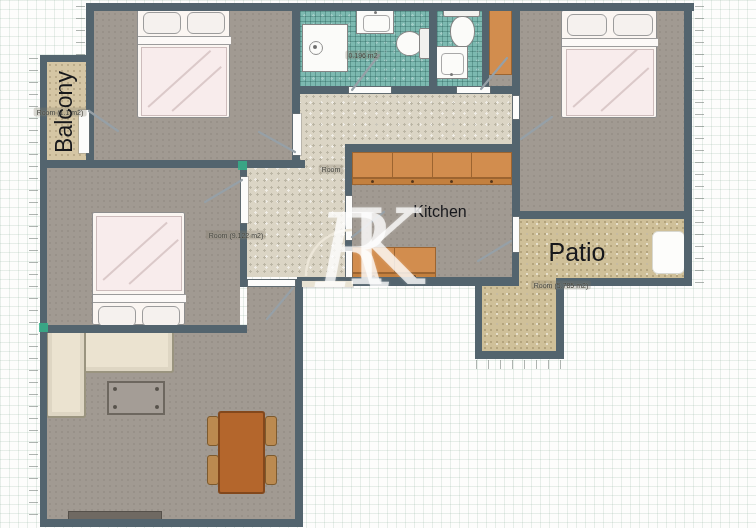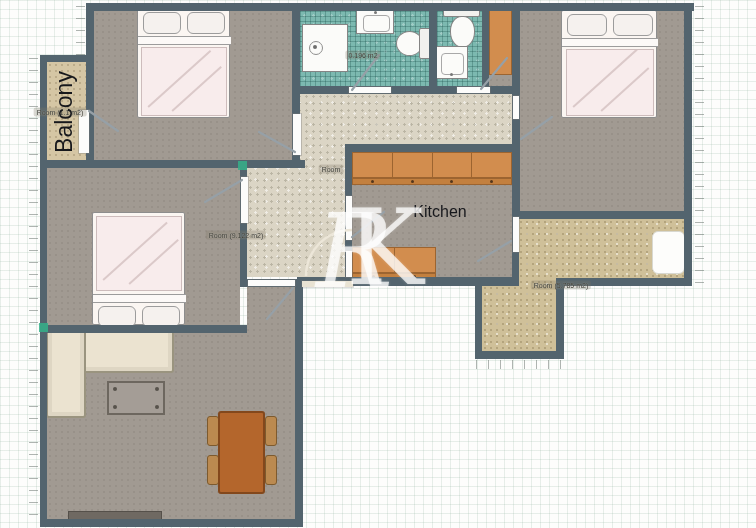--- a/index.html
+++ b/index.html
@@ -238,20 +238,21 @@
       <line x1="521" y1="139" x2="552" y2="117"></line>
       <line x1="352" y1="237" x2="384" y2="212"></line>
       <line x1="511" y1="241" x2="478" y2="261"></line>
     </g>
     <path d="M 306 276 A 46 46 0 0 1 352 230" fill="none" stroke="#ece6d8" stroke-width="2.5"></path>
   </svg>
 
   <div class="chip" style="left:60px;top:112px;z-index:13;">Room (1.1 m2)</div>
   <div class="room-name" style="left:64px;top:112px;font-size:23px;transform:translate(-50%,-50%) rotate(-90deg);">Balcony</div>
   <div class="room-name" style="left:440px;top:212px;font-size:16px;">Kitchen</div>
+  <div class="room-name" style="left:577px;top:252px;font-size:25px;">Patio</div>
   <div class="chip" style="left:561px;top:285px;">Room (5.785 m2)</div>
   <div class="chip" style="left:236px;top:235px;">Room (9.122 m2)</div>
   <div class="chip" style="left:331px;top:169px;">Room</div>
   <div class="chip" style="left:363px;top:55px;">0.196 m2</div>
 
   <div class="watermark" style="left:316px;top:206px;font-size:102px;font-style:italic;">R</div>
   <div class="watermark" style="left:346px;top:202px;font-size:104px;">K</div>
 
 </div>
 

